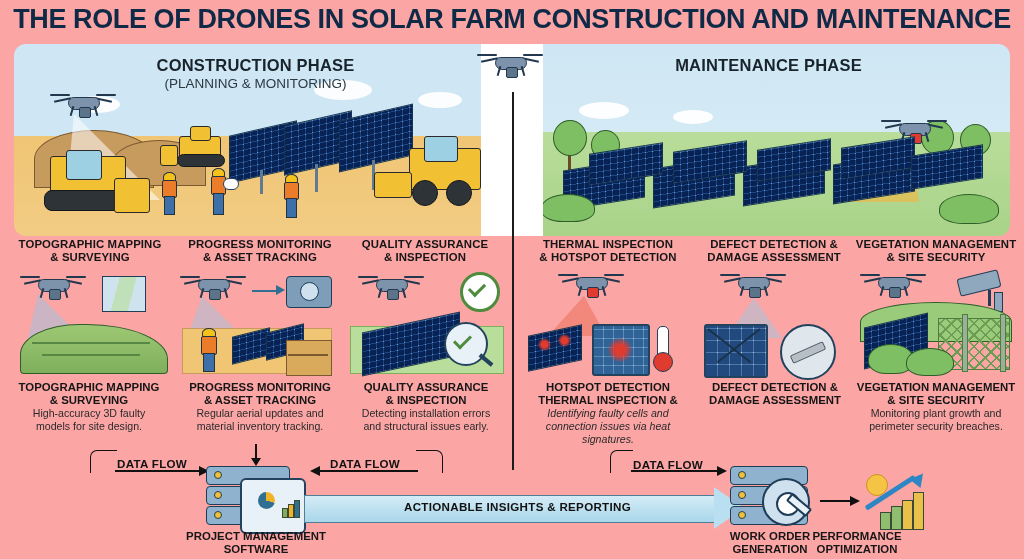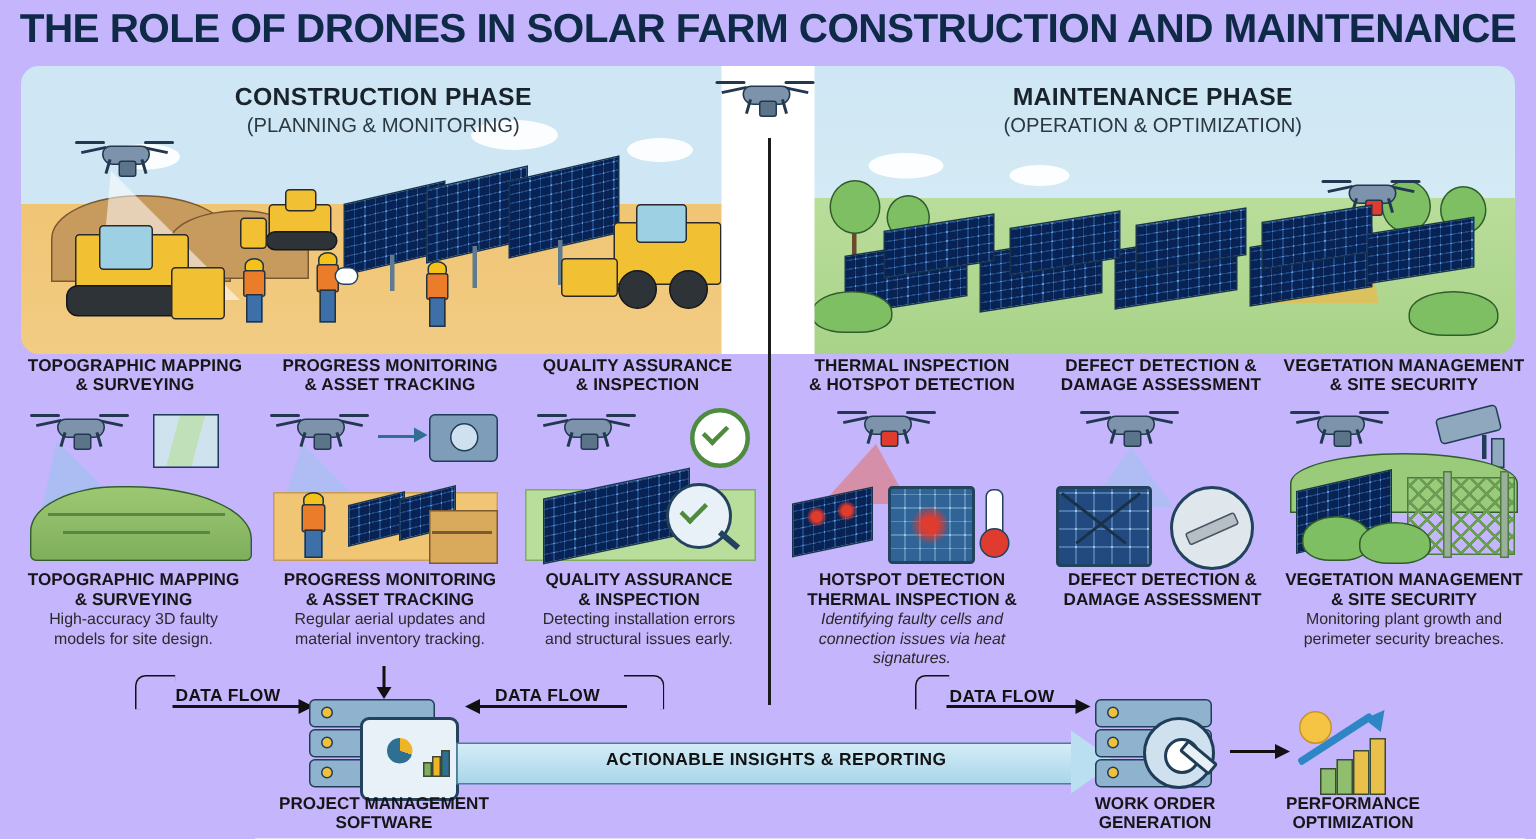--- a/index.html
+++ b/index.html
@@ -1,18 +1,18 @@
 <!DOCTYPE html>
 <html><head>
 <meta charset="utf-8">
 <style>
   html,body{margin:0;padding:0;background:#ffffff;}
   body{width:1024px;height:559px;overflow:hidden;
        font-family:"Liberation Sans", sans-serif;color:#1a1a1a;}
-  #root{position:relative;width:1024px;height:559px;background:#c4b5fd;}
+  #root{position:relative;width:1024px;height:559px;background:#fca5a5;}
 
   
   .title{position:absolute;left:0;top:4px;width:1024px;text-align:center;
          font-size:27px;font-weight:bold;letter-spacing:-0.4px;
          color:#0e2a47;font-family:"Liberation Sans", sans-serif;}
 
   
   .hero{position:absolute;top:44px;height:192px;border-radius:12px;overflow:hidden;}
   .hero.left{left:14px;width:483px;background:linear-gradient(#cfe7f4 0%,#cfe7f4 48%,#f0c574 48%,#f2cc84 100%);}
   .hero.right{left:527px;width:483px;background:linear-gradient(#cfe7f4 0%,#d4eaf5 46%,#b9dd9a 46%,#a9d389 100%);}
@@ -163,21 +163,20 @@
     <div class="track" style="left:398px;top:136px;width:24px;height:24px;border-radius:50%;"></div>
     <div class="track" style="left:432px;top:136px;width:24px;height:24px;border-radius:50%;"></div>
     <div class="dozer" style="left:360px;top:128px;width:36px;height:24px;"></div>
   </div>
 
   <div class="hero right">
     <div class="cloud" style="left:52px;top:58px;width:50px;height:17px;"></div>
     <div class="cloud" style="left:146px;top:66px;width:40px;height:14px;"></div>
 
     <div class="phase-title">MAINTENANCE PHASE</div>
-    <div class="phase-sub">(OPERATION &amp; OPTIMIZATION)</div>
 
     <div class="tree-s" style="left:41px;top:98px;height:30px;"></div>
     <div class="tree-t" style="left:26px;top:76px;width:32px;height:34px;"></div>
     <div class="tree-s" style="left:77px;top:104px;height:26px;"></div>
     <div class="tree-t" style="left:64px;top:86px;width:27px;height:28px;"></div>
     <div class="tree-s" style="left:409px;top:98px;height:30px;"></div>
     <div class="tree-t" style="left:394px;top:76px;width:31px;height:33px;"></div>
     <div class="tree-s" style="left:447px;top:100px;height:28px;"></div>
     <div class="tree-t" style="left:433px;top:80px;width:29px;height:30px;"></div>
 
@@ -530,18 +529,18 @@
   <div class="sun" style="left:866px;top:474px;"></div>
   <div class="bar" style="left:880px;top:512px;width:9px;height:16px;background:#8fbf6e;"></div>
   <div class="bar" style="left:891px;top:506px;width:9px;height:22px;background:#8fbf6e;"></div>
   <div class="bar" style="left:902px;top:500px;width:9px;height:28px;background:#e9c04a;"></div>
   <div class="bar" style="left:913px;top:492px;width:9px;height:36px;background:#e9c04a;"></div>
   <div style="position:absolute;left:866px;top:506px;width:58px;height:5px;background:#2f86c4;
               transform:rotate(-33deg);transform-origin:left center;border-radius:2px;"></div>
   <div style="position:absolute;left:912px;top:472px;width:0;height:0;
               border-left:7px solid transparent;border-right:7px solid transparent;
               border-bottom:13px solid #2f86c4;transform:rotate(38deg);"></div>
-  <div class="nodelabel" style="left:836px;top:530px;width:132px;">
+  <div class="nodelabel" style="left:791px;top:530px;width:132px;">
     <div>PERFORMANCE</div>
     <div>OPTIMIZATION</div>
   </div>
 
 </div>
 
 </body></html>

